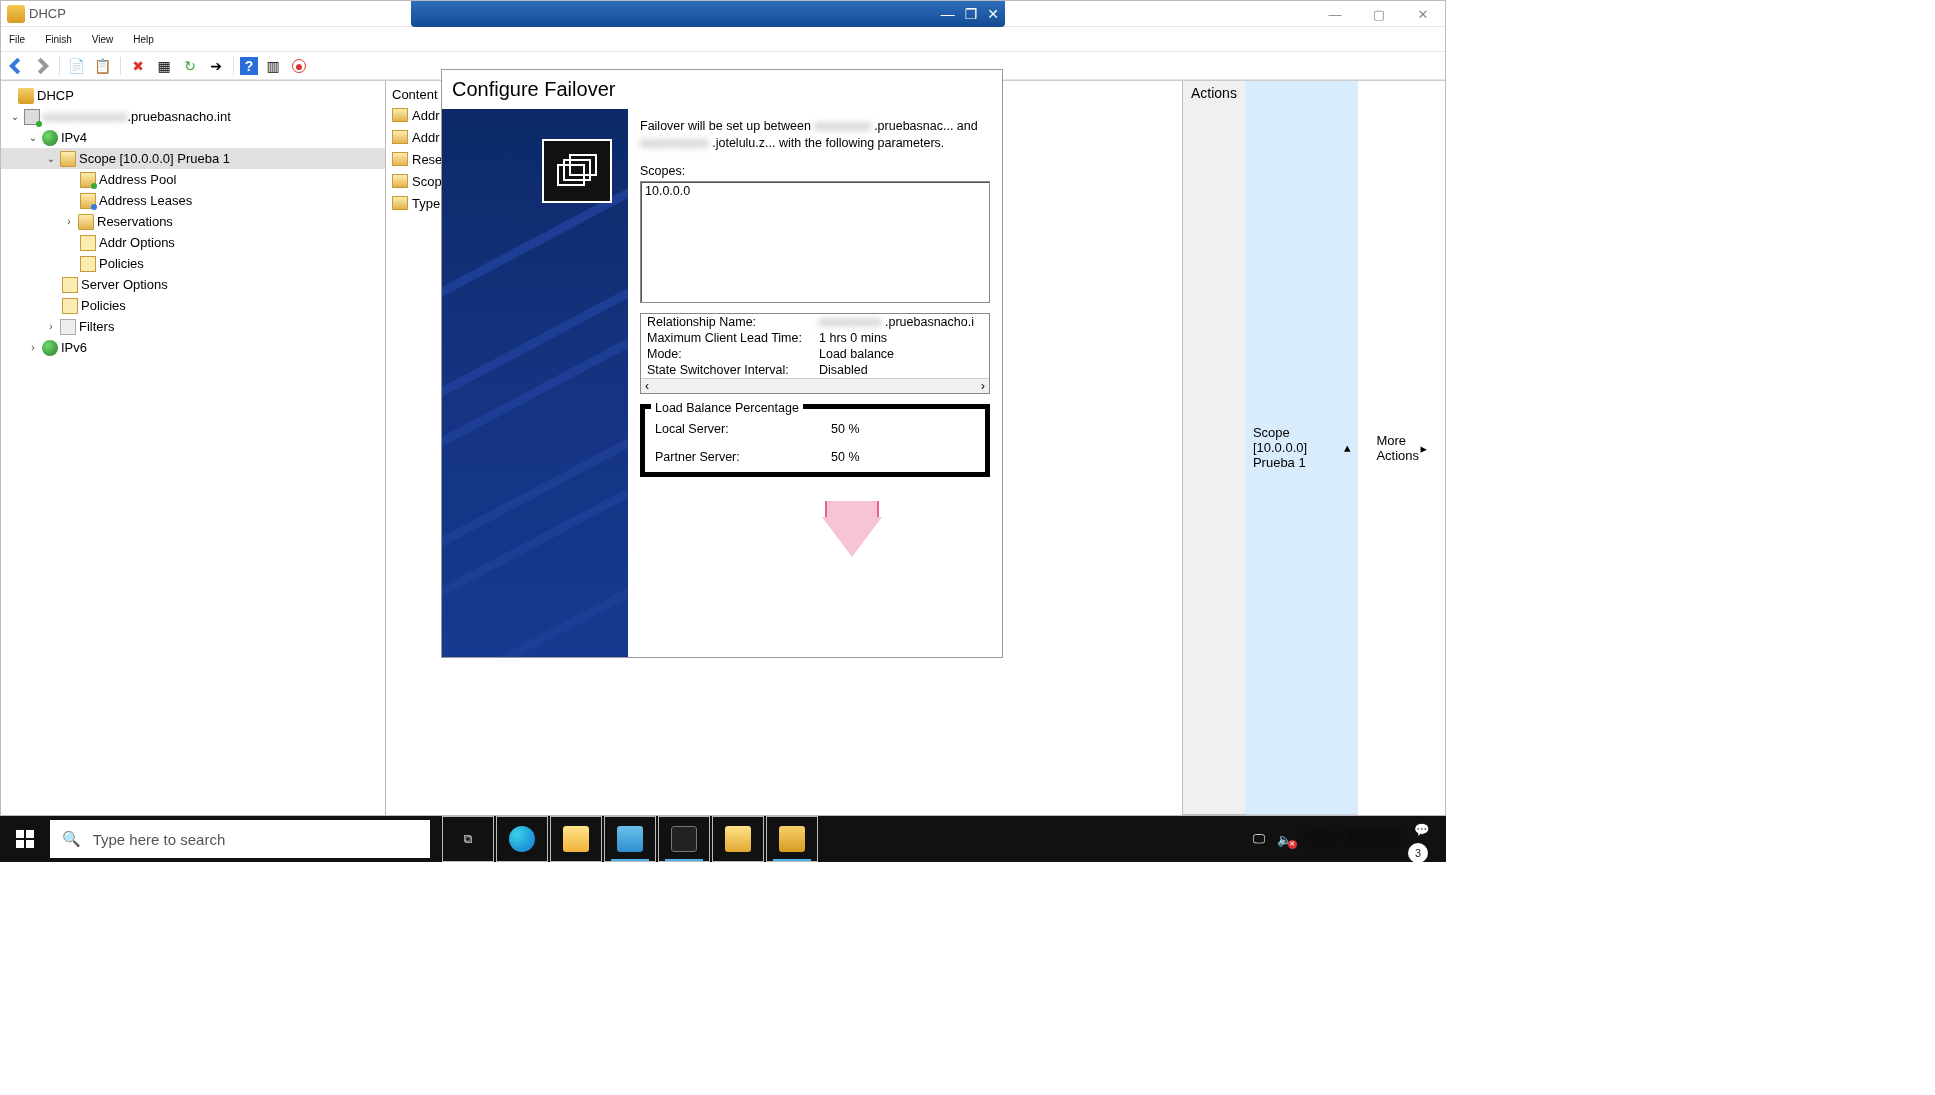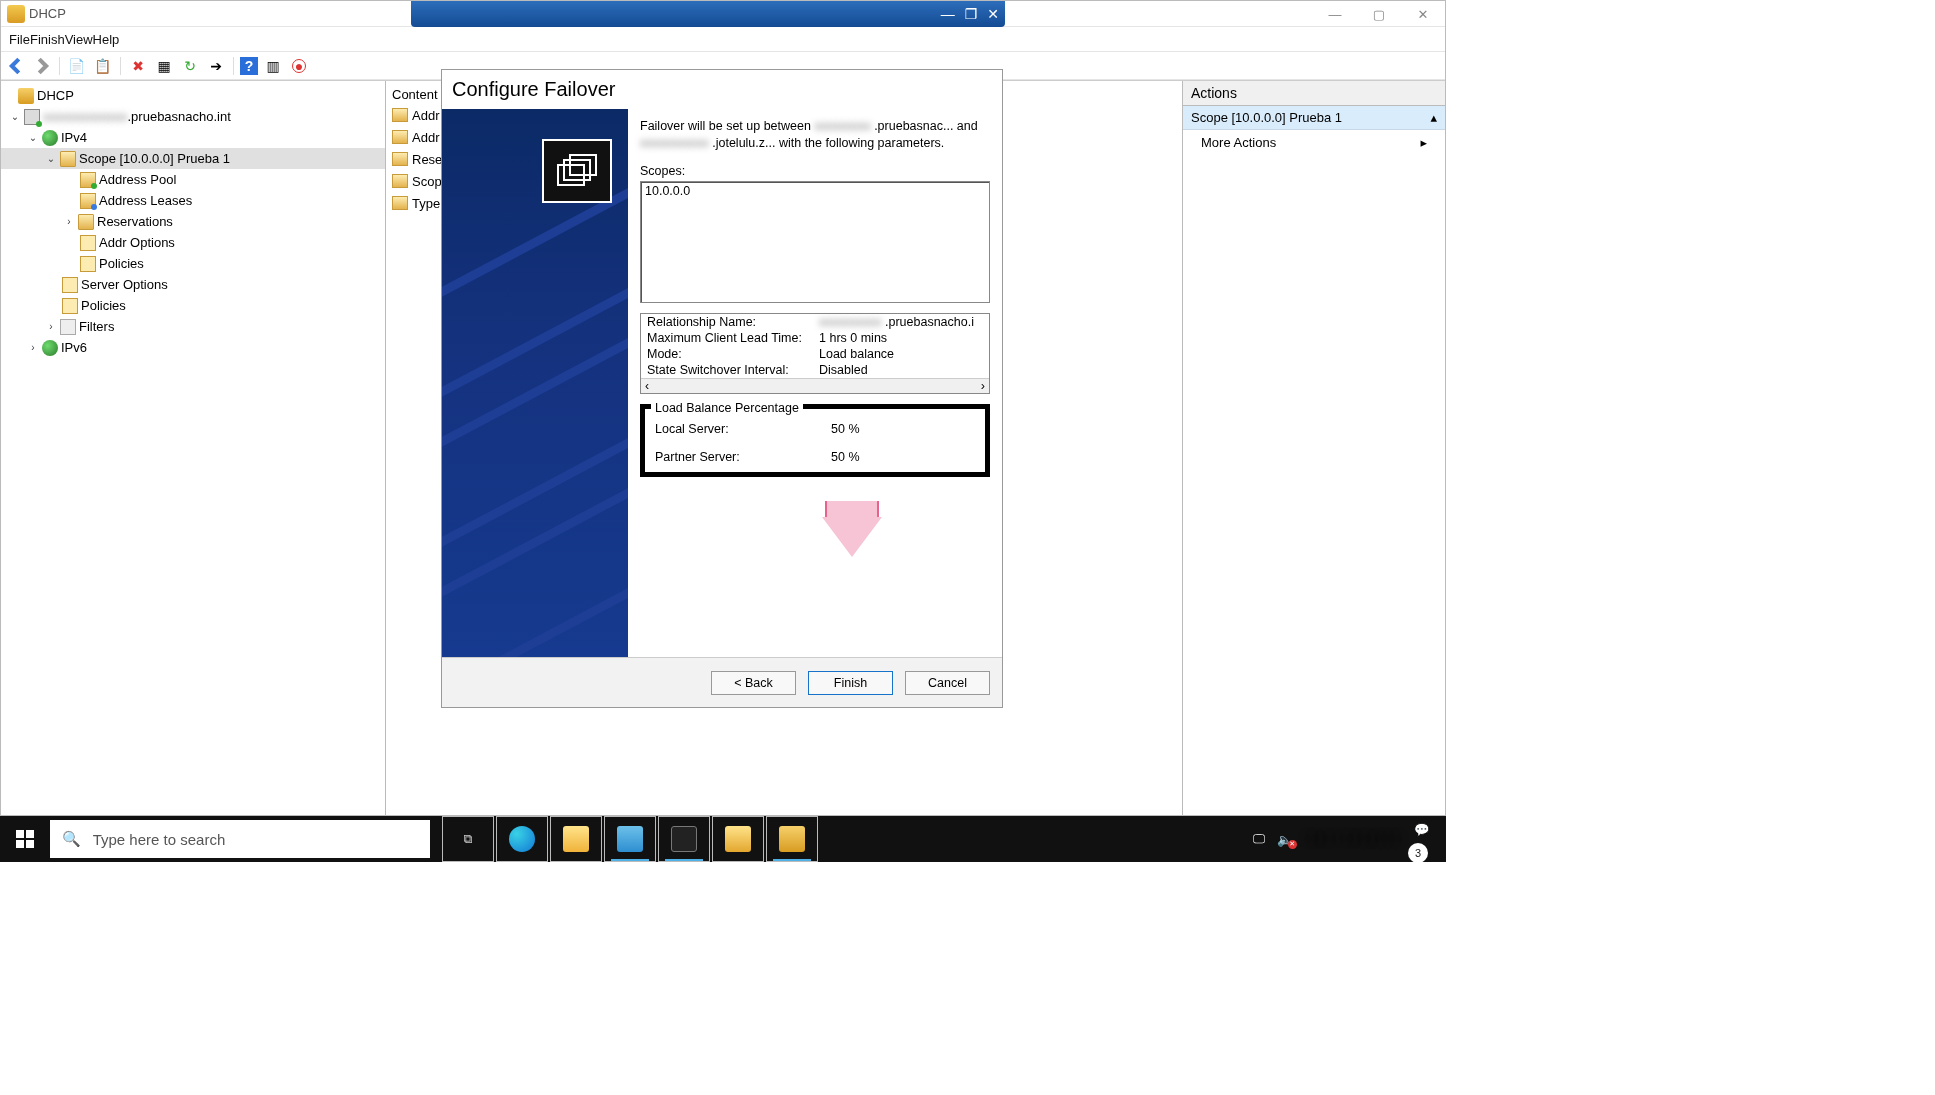--- a/index.html
+++ b/index.html
@@ -7,21 +7,21 @@
   .app{display:flex;flex-direction:column;height:816px;width:1446px;border:1px solid #bbb}
   
   .titlebar{display:flex;align-items:center;height:26px;background:#fff;border-bottom:1px solid #e5e5e5;position:relative}
   .titlebar .app-icon{width:18px;height:18px;margin:0 4px 0 6px;background:linear-gradient(#f3c94f,#d99b23);border-radius:3px;position:relative}
   .titlebar .title{font-size:13px;color:#555}
   .inner-titlebar{position:absolute;left:410px;right:440px;top:0;height:26px;background:linear-gradient(#2d6dbb,#134b93);border-radius:0 0 4px 4px;display:flex;align-items:center;justify-content:flex-end;padding:0 6px;gap:10px}
   .inner-titlebar .ctrl{color:#fff;font-size:14px;line-height:14px}
   .titlebar .win-ctrls{position:absolute;right:0;top:0;display:flex;height:26px}
   .titlebar .win-ctrls div{width:44px;display:flex;align-items:center;justify-content:center;color:#888;font-size:13px}
   
-  .menubar{display:flex;align-items:center;height:25px;padding:0 8px;border-bottom:1px solid #e5e5e5;font-size:13px;}
+  .menubar{display:flex;align-items:center;height:25px;padding:0 8px;border-bottom:1px solid #e5e5e5;font-size:10px;gap:20px}
   .menubar span{color:#111}
   
   .toolbar{display:flex;align-items:center;height:28px;padding:0 4px;border-bottom:1px solid #e5e5e5;gap:4px}
   .tbbtn{width:22px;height:22px;display:flex;align-items:center;justify-content:center;font-size:14px}
   .tbsep{width:1px;height:18px;background:#ddd;margin:0 2px}
   .red{color:#d33}
   .green{color:#3a3}
   
   .body{flex:1;display:flex;overflow:hidden;border-top:1px solid #ccc}
   .tree-pane{width:385px;border-right:1px solid #bbb;background:#fff;padding:4px 0;overflow:auto}
@@ -38,21 +38,21 @@
   .ic-folder::before{content:"";position:absolute;}
   .ic-page{background:#fdecb1;border:1px solid #c79a3a;width:12px;height:14px}
   .ic-green{background:linear-gradient(#fdecb1,#e3b34d);border:1px solid #c79a3a;width:15px;height:11px;position:relative}
   .ic-green::after{content:"";position:absolute;right:-2px;bottom:-2px;width:6px;height:6px;background:#3a3;border-radius:50%}
   .ic-blue::after{background:#3a7add}
   .ic-filter{background:#eee;border:1px solid #aaa;width:13px;height:13px}
   .content-pane{flex:1;background:#fff;padding:4px 6px;overflow:hidden;position:relative}
   .content-list .cit{display:flex;align-items:center;height:22px;font-size:13px}
   .content-list .cic{width:16px;height:14px;margin-right:4px;background:linear-gradient(#fdecb1,#e3b34d);border:1px solid #c79a3a}
   .content-head{font-size:13px;padding:2px 0}
-  .actions-pane{width:263px;border-left:1px solid #bbb;background:#fff;display:flex;flex-direction:column}
+  .actions-pane{width:263px;border-left:1px solid #bbb;background:#fff;display:flex;flex-direction:row}
   .actions-head{background:#f0f0f0;border-bottom:1px solid #bbb;padding:4px 8px;font-size:14px}
   .actions-scope{background:#d9ecfb;padding:4px 8px;border-bottom:1px solid #c7d7e5;display:flex;justify-content:space-between;align-items:center;font-size:13px}
   .actions-row{padding:5px 18px;font-size:13px;display:flex;justify-content:space-between;align-items:center}
   
   .dialog{position:absolute;left:441px;top:69px;width:562px;background:#fff;border:1px solid #999;box-shadow:0 0 0 0 #000}
   .dialog .dlg-title{padding:8px 10px;font-size:20px}
   .dlg-body{display:flex}
   .dlg-side{width:186px;height:548px;background:linear-gradient(#0b2a66,#14317d 40%,#163a8f);position:relative;overflow:hidden}
   .dlg-side .bigbox{position:absolute;left:100px;top:30px;width:70px;height:64px;background:#111;border:2px solid #fff;display:flex;align-items:center;justify-content:center}
   .dlg-side .diag1,.dlg-side .diag2,.dlg-side .diag3{position:absolute;left:-60px;width:300px;height:110px;border:10px solid #1e3e96;transform:skewY(-28deg)}
@@ -317,25 +317,20 @@
             <span>50 %</span>
             </div>
           <div class="fsrow" style="margin-top:14px">
               <span class="k">Partner Server:</span>
             <span>50 %</span>
             </div>
         </div>
         <div style="height:110px"></div>
       </div>
     </div>
-    <div class="dlg-btns">
-      <div class="wbtn">&lt; Back</div>
-      <div class="wbtn primary">Finish</div>
-      <div class="wbtn">Cancel</div>
-    </div>
   </div>
 
   <div class="annot">
     <div class="annot-stem"></div>
     <div class="annot-arrow"></div>
   </div>
 
 </div>
 
 <div class="taskbar" style="width:1446px">

